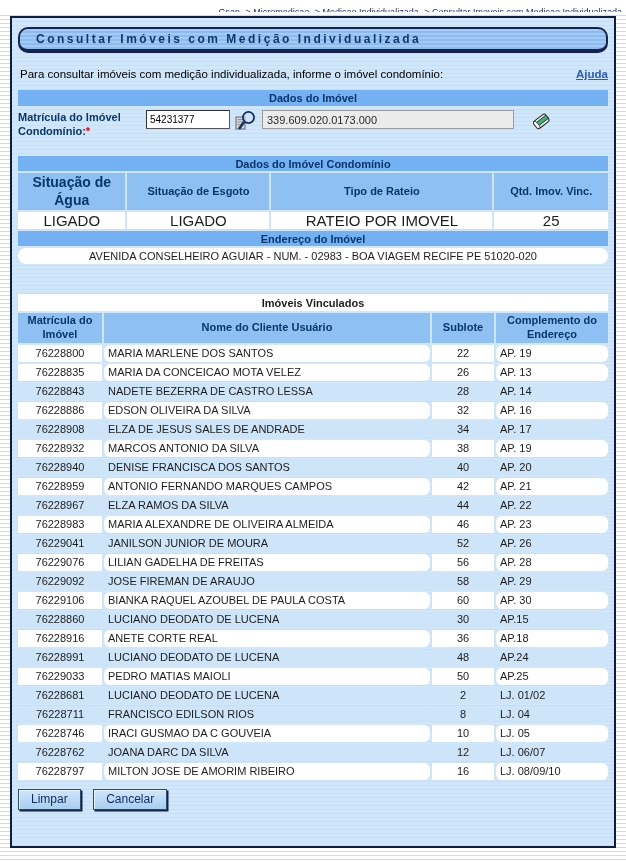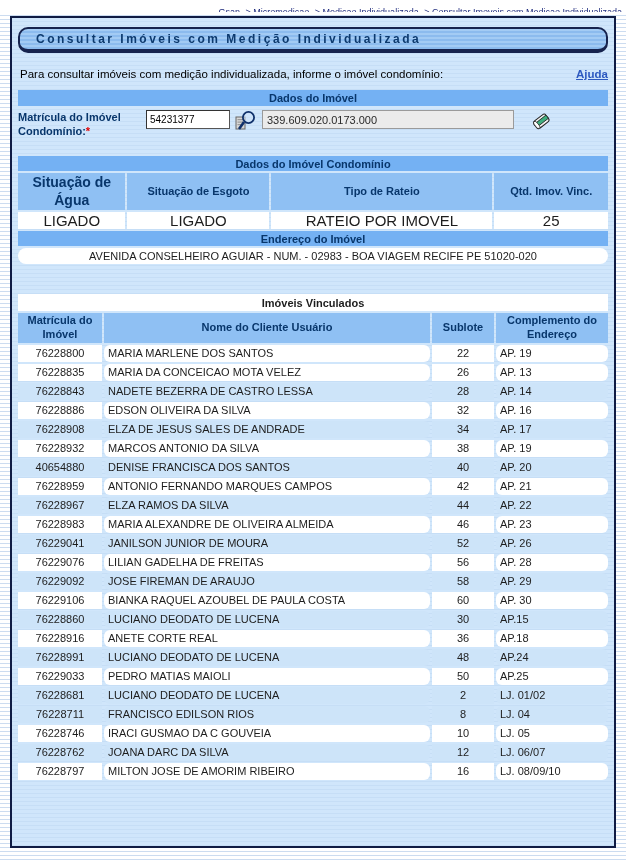--- a/index.html
+++ b/index.html
@@ -217,21 +217,21 @@
             <td class="col-sub">34</td>
             <td class="col-comp">AP. 17</td>
           </tr>
           <tr>
             <td class="col-mat">76228932</td>
             <td class="col-nome">MARCOS ANTONIO DA SILVA</td>
             <td class="col-sub">38</td>
             <td class="col-comp">AP. 19</td>
           </tr>
           <tr class="alt">
-            <td class="col-mat">40654880</td>
+            <td class="col-mat">76228940</td>
             <td class="col-nome">DENISE FRANCISCA DOS SANTOS</td>
             <td class="col-sub">40</td>
             <td class="col-comp">AP. 20</td>
           </tr>
           <tr>
             <td class="col-mat">76228959</td>
             <td class="col-nome">ANTONIO FERNANDO MARQUES CAMPOS</td>
             <td class="col-sub">42</td>
             <td class="col-comp">AP. 21</td>
           </tr>
@@ -322,14 +322,18 @@
           <tr>
             <td class="col-mat">76228797</td>
             <td class="col-nome">MILTON JOSE DE AMORIM RIBEIRO</td>
             <td class="col-sub">16</td>
             <td class="col-comp">LJ. 08/09/10</td>
           </tr>
         </tbody>
     </table>
   </div>
 
+  <div class="button-row">
+    <button class="gsan-btn">Limpar</button>
+    <button class="gsan-btn">Cancelar</button>
+  </div>
 
 </div>
 
 </body></html>

